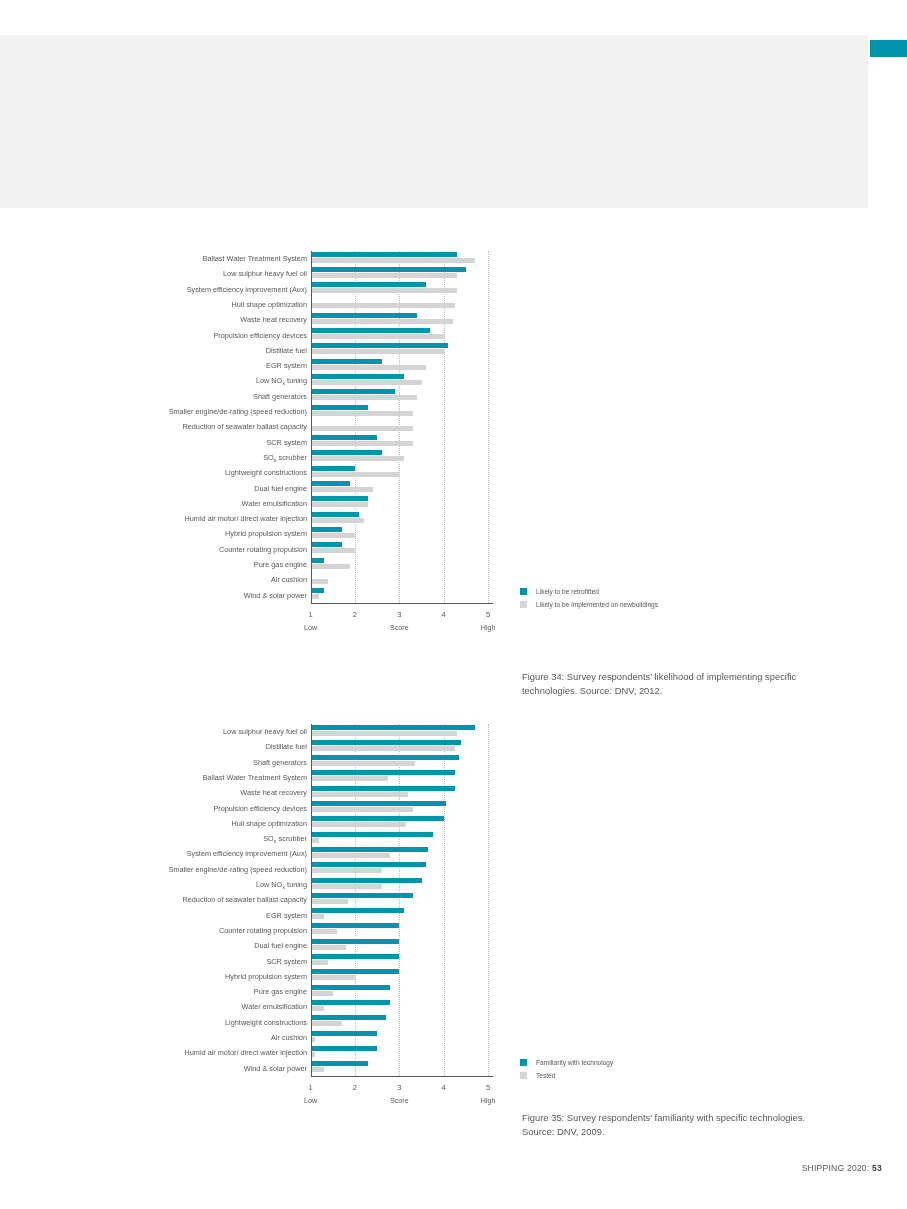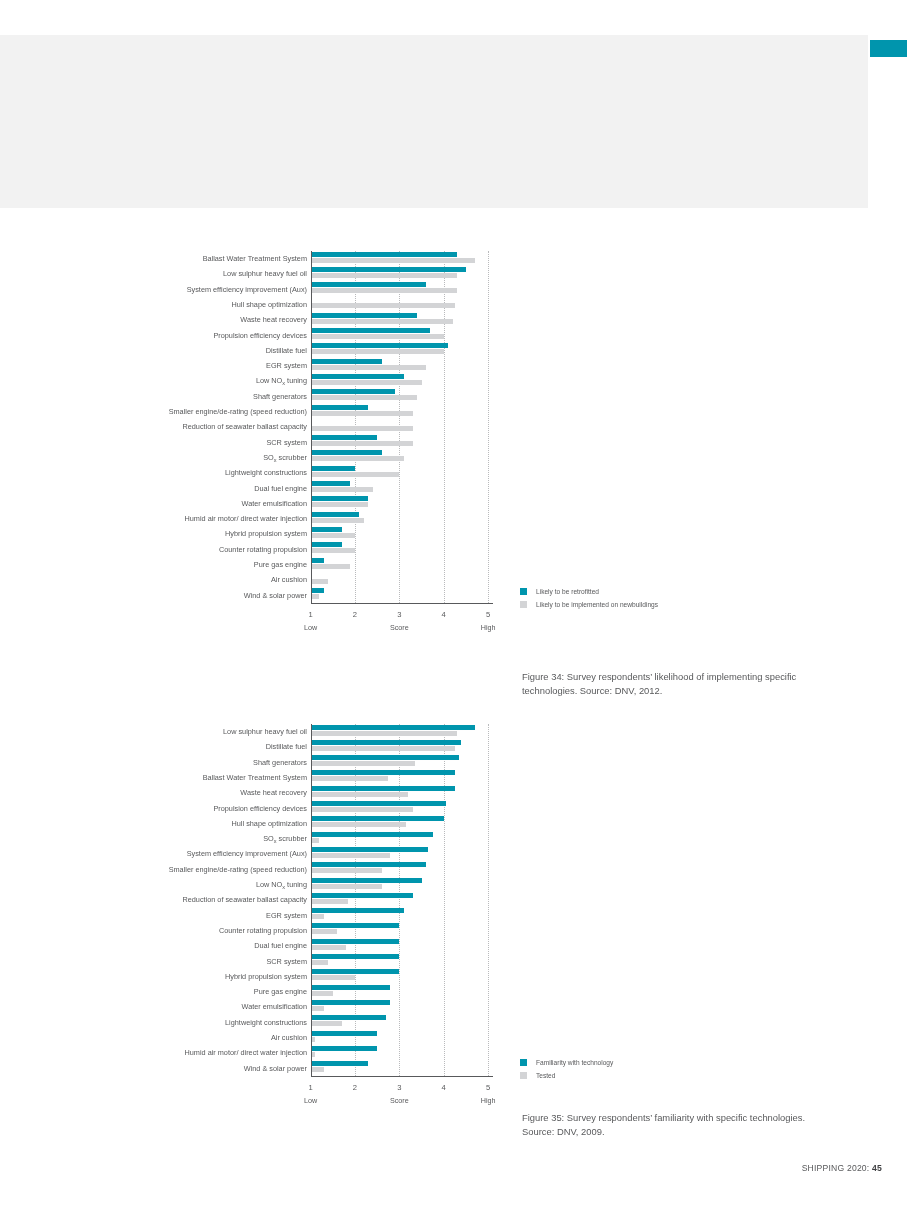--- a/index.html
+++ b/index.html
@@ -331,14 +331,14 @@
   <div class="legend-row">
     <span class="legend-swatch" style="background:#d3d4d6;"></span>
     <span class="legend-text">Tested</span>
   </div>
 </div>
 
 <div class="caption" style="left:522px;top:1111px;">Figure 35: Survey respondents’ familiarity with specific technologies. Source: DNV, 2009.</div>
 
 <div class="footer">
   <span>SHIPPING 2020:</span>
-  <b>45</b>
+  <b>53</b>
 </div>
 
 </body></html>

